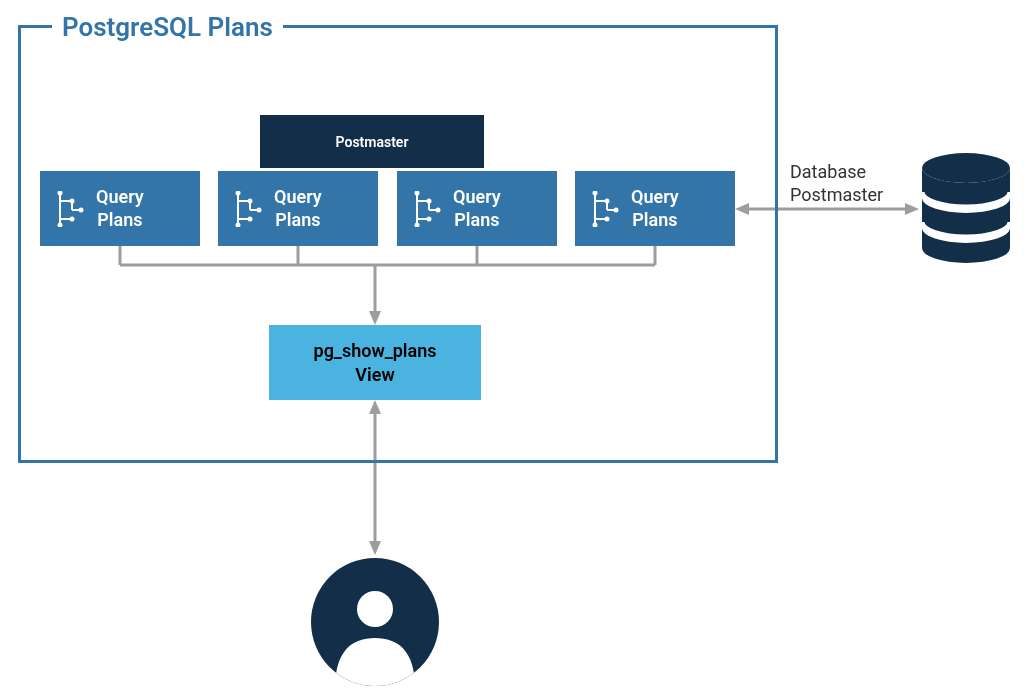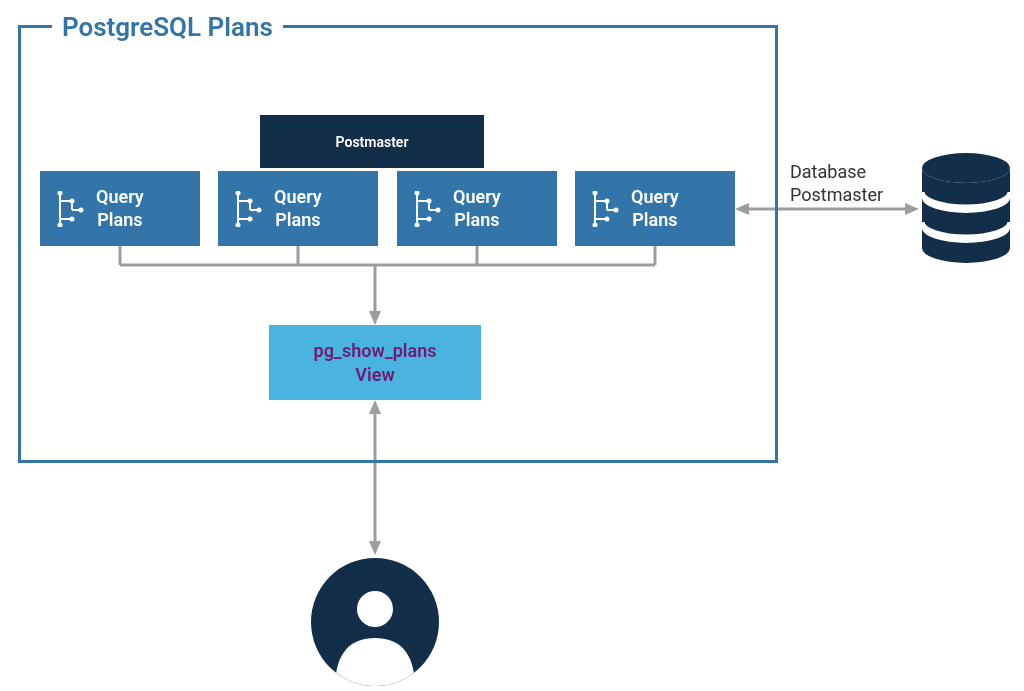--- a/index.html
+++ b/index.html
@@ -71,21 +71,21 @@
     font-weight: 600;
     line-height: 1.25;
   }
   .view-box {
     position: absolute;
     left: 269px;
     top: 325px;
     width: 212px;
     height: 75px;
     background: #4bb3e0;
-    color: #701a75;
+    color: #000000;
     display: flex;
     flex-direction: column;
     align-items: center;
     justify-content: center;
     font-size: 18px;
     font-weight: 600;
     line-height: 1.3;
   }
   .db-icon {
     position: absolute;

